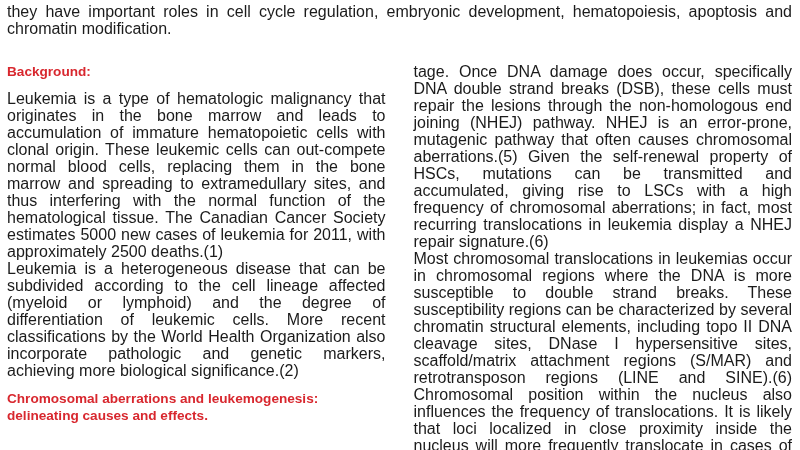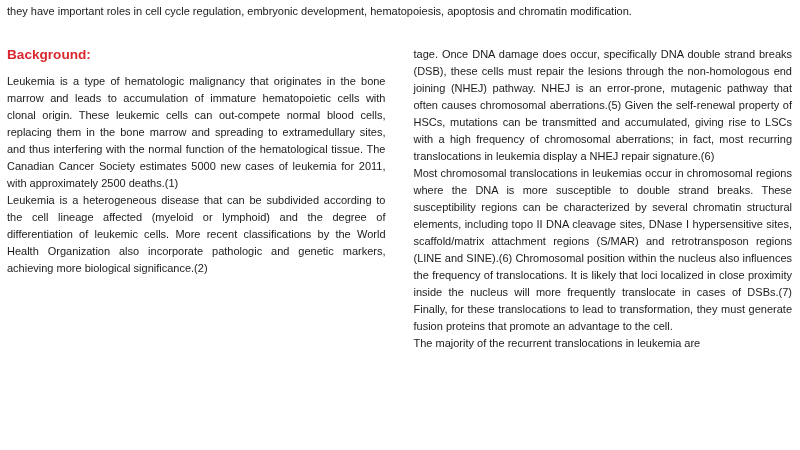--- a/index.html
+++ b/index.html
@@ -16,21 +16,21 @@
   }
   .page {
     box-sizing: border-box;
     width: 800px;
     height: 450px;
     padding: 3px 8px 0 7px;
     overflow: hidden;
   }
   .body-text {
     margin: 0;
-    font-size: 11px;
+    font-size: 16px;
     line-height: 17px;
     text-align: justify;
     hyphens: auto;
     -webkit-hyphens: auto;
   }
   .intro {
     margin-bottom: 26px;
   }
   .columns {
     display: flex;
@@ -58,20 +58,21 @@
 <div class="page">
 
   <p class="body-text intro">they have important roles in cell cycle regulation, embryonic development, hematopoiesis, apoptosis and chromatin modification.</p>
 
   <div class="columns">
 
     <div class="col">
       <h2 class="heading first">Background:</h2>
       <p class="body-text">Leukemia is a type of hematologic malignancy that originates in the bone marrow and leads to accumulation of immature hematopoietic cells with clonal origin. These leukemic cells can out-compete normal blood cells, replacing them in the bone marrow and spreading to extramedullary sites, and thus interfering with the normal function of the hematological tissue. The Canadian Cancer Society estimates 5000 new cases of leukemia for 2011, with approximately 2500 deaths.(1)</p>
       <p class="body-text">Leukemia is a heterogeneous disease that can be subdivided according to the cell lineage affected (myeloid or lymphoid) and the degree of differentiation of leukemic cells. More recent classifications by the World Health Organization also incorporate pathologic and genetic markers, achieving more biological significance.(2)</p>
+      <h2 class="heading">Chromosomal aberrations and leukemogenesis: delineating causes and effects.</h2>
     </div>
 
     <div class="col">
       <p class="body-text">tage. Once DNA damage does occur, specifically DNA double strand breaks (DSB), these cells must repair the lesions through the non-homologous end joining (NHEJ) pathway. NHEJ is an error-prone, mutagenic pathway that often causes chromosomal aberrations.(5) Given the self-renewal property of HSCs, mutations can be transmitted and accumulated, giving rise to LSCs with a high frequency of chromosomal aberrations; in fact, most recurring translocations in leukemia display a NHEJ repair signature.(6)</p>
       <p class="body-text">Most chromosomal translocations in leukemias occur in chromosomal regions where the DNA is more susceptible to double strand breaks. These susceptibility regions can be characterized by several chromatin structural elements, including topo II DNA cleavage sites, DNase I hypersensitive sites, scaffold/matrix attachment regions (S/MAR) and retrotransposon regions (LINE and SINE).(6) Chromosomal position within the nucleus also influences the frequency of translocations. It is likely that loci localized in close proximity inside the nucleus will more frequently translocate in cases of DSBs.(7) Finally, for these translocations to lead to transformation, they must generate fusion proteins that promote an advantage to the cell.</p>
       <p class="body-text">The majority of the recurrent translocations in leukemia are</p>
     </div>
 
   </div>
 </div>

